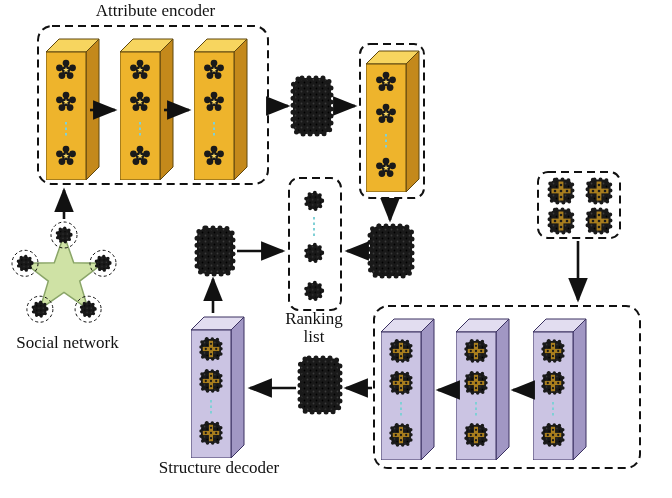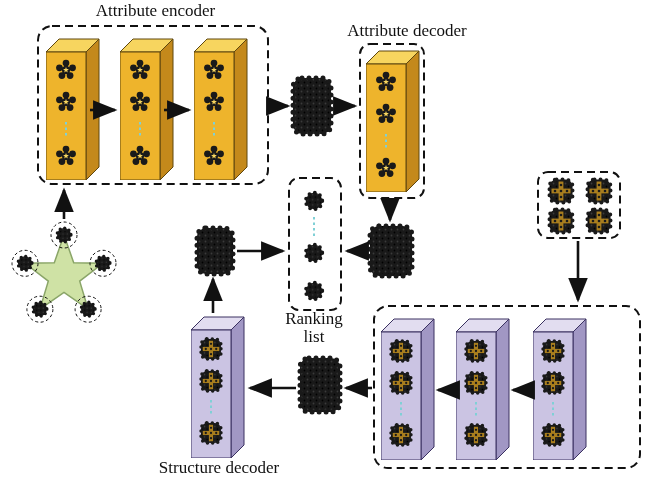--- a/index.html
+++ b/index.html
@@ -161,17 +161,17 @@
     </g>
 
     <rect x="300" y="358" width="40" height="54" rx="9" fill="url(#speck)" stroke="#191919" stroke-width="5" stroke-dasharray="0 7" stroke-linecap="round"></rect>
     <line x1="372" y1="388" x2="346" y2="388" stroke="#111" stroke-width="2.6" marker-end="url(#ah)"></line>
     <line x1="296" y1="388" x2="250" y2="388" stroke="#111" stroke-width="2.6" marker-end="url(#ah)"></line>
 
     <use href="#purple-block" x="191" y="316" width="54" height="142"></use>
   </svg>
 
   <div class="lbl" style="left:58px;  top:2px;   width:195px;">Attribute encoder</div>
-  <div class="lbl" style="left:332px; top:22px;  width:150px;">Attribute decoder</div>
+  <div class="lbl" style="left:10px;  top:334px; width:115px;">Social network</div>
   <div class="lbl" style="left:140px; top:459px; width:158px;">Structure decoder</div>
   <div class="lbl" style="left:281px; top:310px; width:66px;">Ranking list</div>
 
 </div>
 
 </body></html>

